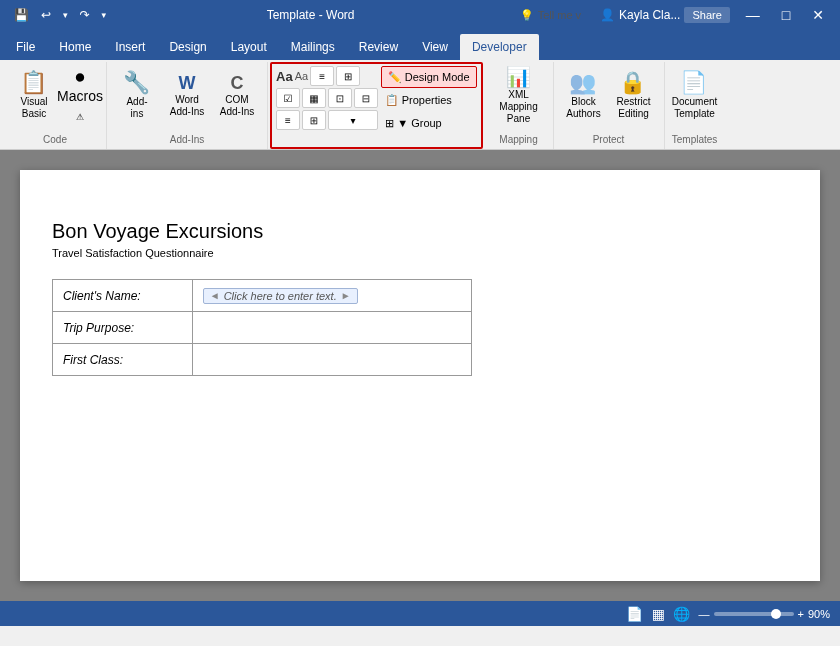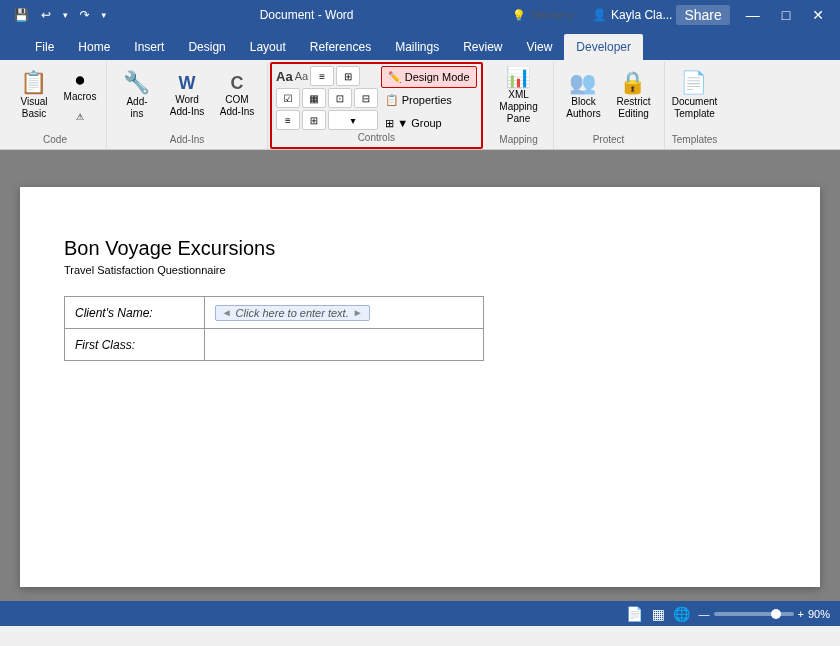--- a/index.html
+++ b/index.html
@@ -20,21 +20,21 @@
     .title-bar-right { display: flex; align-items: center; gap: 10px; }
     .title-bar-btn { color: white; font-size: 14px; cursor: pointer; padding: 2px 6px; }
     .quick-access { display: flex; gap: 4px; align-items: center; }
     .qa-btn { color: white; font-size: 12px; cursor: pointer; padding: 2px 4px; }
 
     
     .ribbon-tabs {
       background: #2b579a;
       display: flex;
       align-items: flex-end;
-      padding: 0 23px;
+      padding: 0 4px;
       height: 30px;
     }
     .ribbon-tab {
       color: white;
       font-size: 12px;
       padding: 4px 12px;
       cursor: pointer;
       border-radius: 2px 2px 0 0;
       height: 26px;
       display: flex;
@@ -196,22 +196,21 @@
       justify-content: center;
       padding: 20px;
       height: calc(646px - 30px - 30px - 90px - 20px - 25px);
     }
 
     .page {
       background: white;
       width: 820px;
       min-height: 400px;
       box-shadow: 0 2px 8px rgba(0,0,0,0.3);
-      padding: 50px 44px;
-      margin-top: 17px;
+      padding: 50px 32px;
     }
 
     .doc-title {
       font-size: 20px;
       font-weight: normal;
       margin-bottom: 4px;
       color: #000;
     }
 
     .doc-subtitle {
@@ -310,62 +309,61 @@
 <div class="title-bar">
   <div class="title-bar-left">
     <div class="quick-access">
       <span class="qa-btn">💾</span>
       <span class="qa-btn">↩</span>
       <span class="qa-btn" style="font-size:9px;">▾</span>
       <span class="qa-btn">↷</span>
       <span class="qa-btn" style="font-size:9px;">▾</span>
     </div>
   </div>
-  <div class="title-bar-center">Document - Word</div>
+  <div class="title-bar-center">Template - Word</div>
   <div class="title-bar-right">
     <div class="tellme-bar">
       <span>💡</span>
       <span>Tell me v</span>
     </div>
     <div class="user-area">
       <span>👤</span>
       <span>Kayla Cla...</span>
-      <span class="title-bar-btn" style="background: rgba(255,255,255,0.2); border-radius:2px; padding: 2px 8px; font-size:14px;">Share</span>
+      <span class="title-bar-btn" style="background: rgba(255,255,255,0.2); border-radius:2px; padding: 2px 8px; font-size:11px;">Share</span>
     </div>
     <span class="title-bar-btn">—</span>
     <span class="title-bar-btn">□</span>
     <span class="title-bar-btn">✕</span>
   </div>
 </div>
 
 <div class="ribbon-tabs">
   <div class="ribbon-tab">File</div>
   <div class="ribbon-tab">Home</div>
   <div class="ribbon-tab">Insert</div>
   <div class="ribbon-tab">Design</div>
   <div class="ribbon-tab">Layout</div>
-  <div class="ribbon-tab">References</div>
   <div class="ribbon-tab">Mailings</div>
   <div class="ribbon-tab">Review</div>
   <div class="ribbon-tab">View</div>
   <div class="ribbon-tab active">Developer</div>
 </div>
 
 <div class="ribbon">
 
   <div class="ribbon-group">
     <div class="ribbon-group-content">
       <div class="rb-large">
         <span class="icon">📋</span>
         <span class="label">Visual<br>Basic</span>
       </div>
       <div style="display:flex;flex-direction:column;gap:2px;">
         <div class="rb-large" style="width:40px;height:40px;font-size:9px;">
           <span class="icon" style="font-size:18px;">⏺</span>
-          <span style="font-size:10px;">Macros</span>
+          <span style="font-size:14px;">Macros</span>
         </div>
         <div class="rb-small" style="width:40px;height:18px;font-size:9px;">
           <span>⚠</span>
         </div>
       </div>
     </div>
     <div class="ribbon-group-label">Code</div>
   </div>
 
   <div class="ribbon-group">
@@ -417,21 +415,20 @@
         <div class="properties-btn">
           <span>📋</span>
           <span>Properties</span>
         </div>
         <div class="group-btn">
           <span>⊞</span>
           <span>▼ Group</span>
         </div>
       </div>
     </div>
-    <div class="ribbon-group-label">Controls</div>
   </div>
 
   <div class="ribbon-group">
     <div class="ribbon-group-content">
       <div class="rb-large" style="width:56px;">
         <span class="icon" style="font-size:20px;">📊</span>
         <span class="label">XML Mapping<br>Pane</span>
       </div>
     </div>
     <div class="ribbon-group-label">Mapping</div>
@@ -474,20 +471,24 @@
         <td>Client's Name:</td>
         <td>
           <span class="text-field-placeholder">
             <span style="font-size:10px;color:#888;">◄</span>
             <span>Click here to enter text.</span>
             <span style="font-size:10px;color:#888;">►</span>
           </span>
         </td>
       </tr>
       <tr>
+        <td>Trip Purpose:</td>
+        <td></td>
+      </tr>
+      <tr>
         <td>First Class:</td>
         <td></td>
       </tr>
     </tbody>
       </table>
   </div>
 </div>
 
 <div class="status-bar">
   <div></div>

